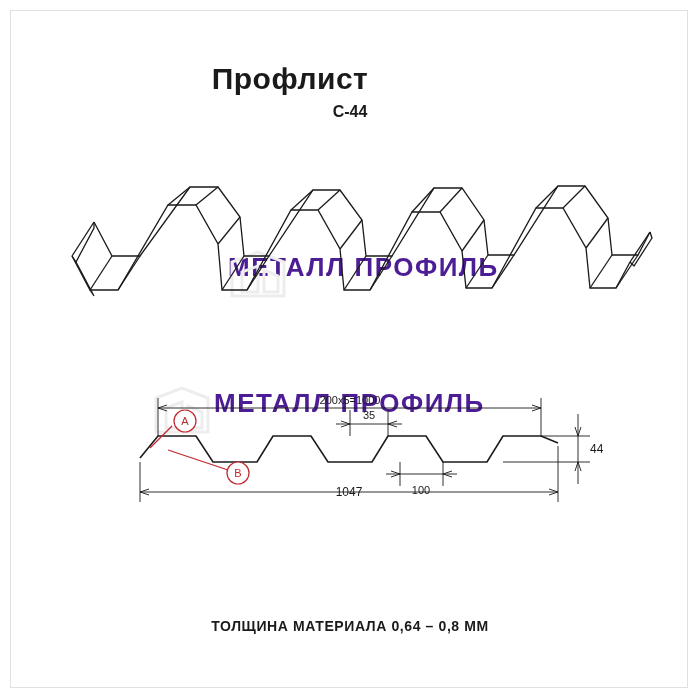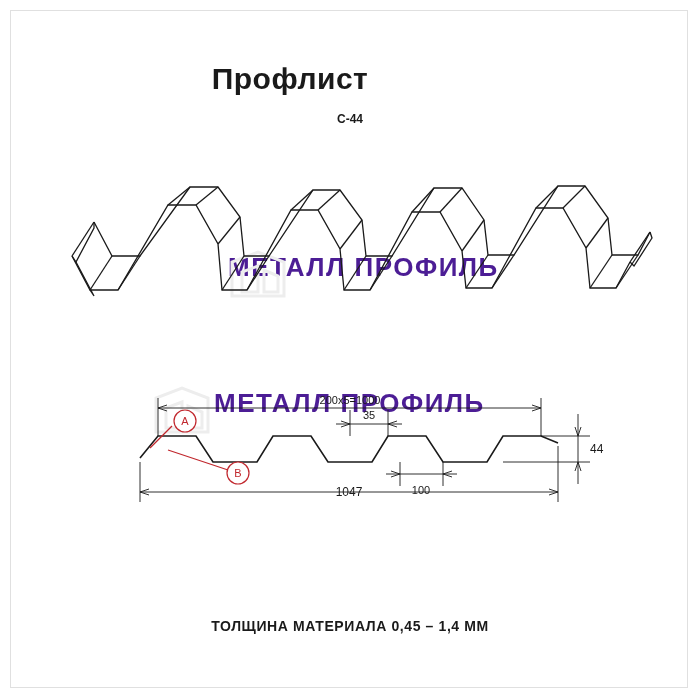--- a/index.html
+++ b/index.html
@@ -36,25 +36,25 @@
     left: 0;
     width: 580px;
     text-align: center;
     font-size: 30px;
     font-weight: bold;
     letter-spacing: 0.5px;
     color: #1a1a1a;
   }
   .subtitle {
     position: absolute;
-    top: 112px;
+    top: 103px;
     left: 0;
     width: 700px;
     text-align: center;
-    font-size: 12px;
+    font-size: 16px;
     font-weight: bold;
     color: #1a1a1a;
   }
   .footer {
     position: absolute;
     top: 618px;
     left: 0;
     width: 700px;
     text-align: center;
     font-size: 14px;
@@ -268,15 +268,15 @@
     <text x="350" y="404" font-family="Liberation Sans, sans-serif" font-size="11" fill="#1a1a1a" text-anchor="middle">200х5=1000</text>
     <text x="369" y="419" font-family="Liberation Sans, sans-serif" font-size="11" fill="#1a1a1a" text-anchor="middle">35</text>
     <text x="349" y="496" font-family="Liberation Sans, sans-serif" font-size="12" fill="#1a1a1a" text-anchor="middle">1047</text>
     <text x="421" y="494" font-family="Liberation Sans, sans-serif" font-size="11" fill="#1a1a1a" text-anchor="middle">100</text>
     <text x="590" y="453" font-family="Liberation Sans, sans-serif" font-size="12" fill="#1a1a1a" text-anchor="start">44</text>
 
     <text x="185" y="425" font-family="Liberation Sans, sans-serif" font-size="11" fill="#c1272d" text-anchor="middle">A</text>
     <text x="238" y="477" font-family="Liberation Sans, sans-serif" font-size="11" fill="#c1272d" text-anchor="middle">B</text>
   </svg>
 
-  <div class="footer">ТОЛЩИНА МАТЕРИАЛА 0,45 – 1,4 ММ</div>
+  <div class="footer">ТОЛЩИНА МАТЕРИАЛА 0,64 – 0,8 ММ</div>
 
 </div>
 
 </body></html>

